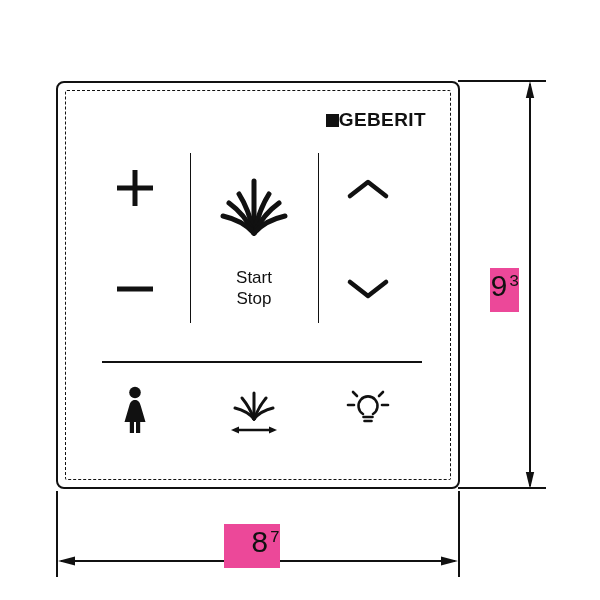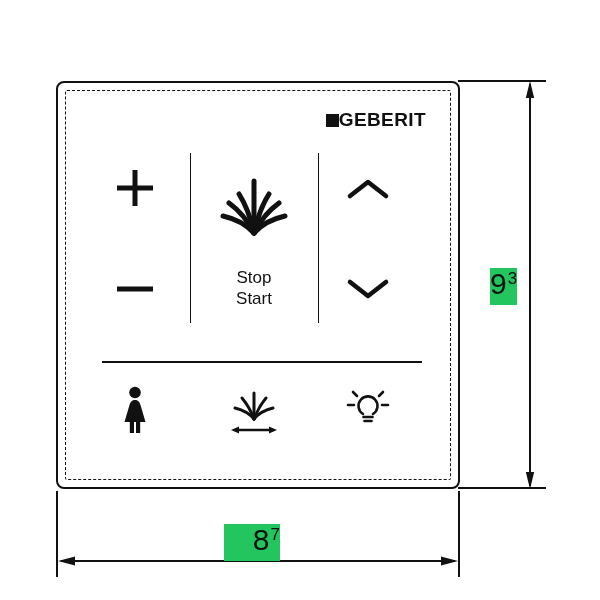--- a/index.html
+++ b/index.html
@@ -29,21 +29,21 @@
   
   .vdiv{position:absolute;top:70px;width:1.6px;height:170px;background:#111;}
   .hsep{position:absolute;left:44px;top:278px;width:320px;height:1.6px;background:#111;}
 
   .startstop{
     position:absolute;left:146px;top:184px;width:100px;text-align:center;
     font-size:17px;line-height:21px;color:#111;
   }
 
   
-  .dim-label{position:absolute;font-size:30px;color:#111;background:#22c55e;line-height:32px;}
+  .dim-label{position:absolute;font-size:30px;color:#111;background:#ec4899;line-height:40px;font-family:Liberation Mono, monospace;}
   .dim-label .sup{font-size:17px;position:relative;top:-10px;margin-left:1px;}
   .dim-h{left:490px;top:268px;}
   .dim-w{left:224px;top:524px;width:56px;text-align:right;}
 </style>
 </head>
 <body>
 
 <div id="canvas">
 
   <div class="panel">
@@ -74,22 +74,22 @@
         <path d="M42 72 C38.5 56 34 44 27 33"></path>
         <path d="M42 72 C45.5 56 50 44 57 33"></path>
         <path d="M42 72 C36 60 28 50 17 42"></path>
         <path d="M42 72 C48 60 56 50 67 42"></path>
         <path d="M42 72 C35 64 24 58 11 55"></path>
         <path d="M42 72 C49 64 60 58 73 55"></path>
       </g>
     </svg>
 
     <div class="startstop">
+      <div>Start</div>
       <div>Stop</div>
-      <div>Start</div>
     </div>
 
     <svg class="abs" style="left:288px;top:95px;" width="44" height="22" viewBox="0 0 44 22">
       <polyline points="4,18 22,4 40,18" fill="none" stroke="#111" stroke-width="4.6" stroke-linecap="round" stroke-linejoin="round"></polyline>
     </svg>
     <svg class="abs" style="left:288px;top:195px;" width="44" height="22" viewBox="0 0 44 22">
       <polyline points="4,4 22,18 40,4" fill="none" stroke="#111" stroke-width="4.6" stroke-linecap="round" stroke-linejoin="round"></polyline>
     </svg>
 
     <div class="hsep"></div>

